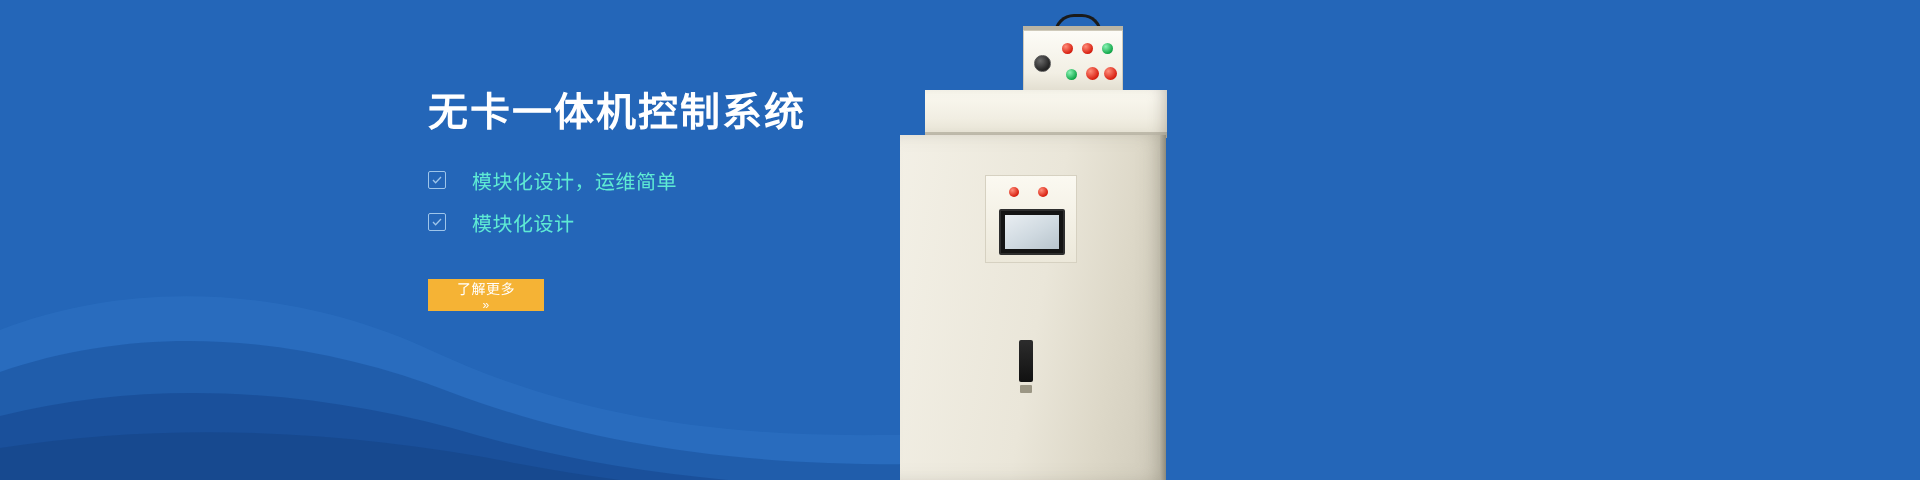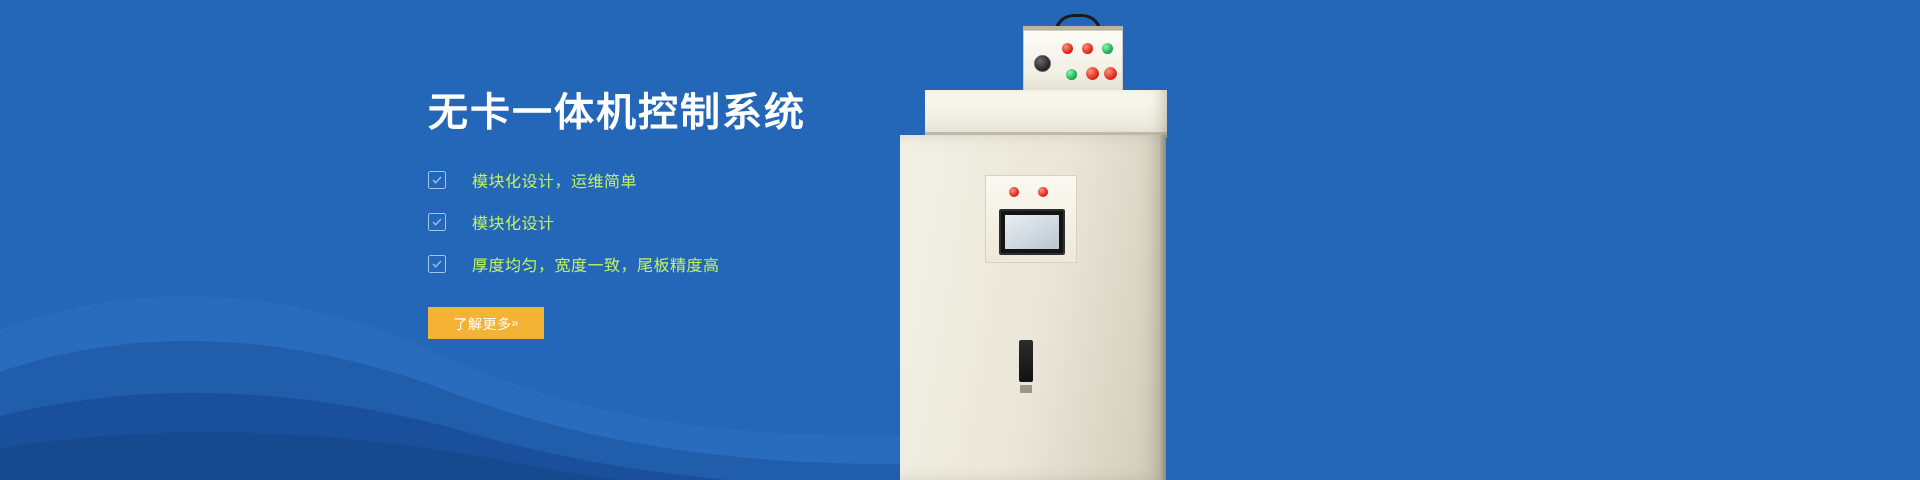--- a/index.html
+++ b/index.html
@@ -44,39 +44,40 @@
   .check-box {
     width:18px; height:18px;
     border:1px solid #9ec5ea;
     border-radius:2px;
     display:flex; align-items:center; justify-content:center;
     flex:0 0 18px;
     background:transparent;
   }
   .check-box svg { display:block; }
   .feature-text {
-    color:#bef264;
-    font-size:16px;
+    color:#5eead4;
+    font-size:20px;
     margin-left:26px;
     letter-spacing:.5px;
     white-space:nowrap;
   }
   .cta {
     display:inline-flex;
     align-items:center;
     justify-content:center;
-    margin-top:12px;
+    margin-top:26px;
     background:#f5b335;
     color:#ffffff;
     border:none;
     width:116px; height:32px;
     font-size:14px;
     font-family:inherit;
     cursor:pointer;
     letter-spacing:.5px;
+    flex-direction:column;
   }
   .cta .chev { font-size:12px; opacity:.95; }
 
   
   .machine { position:absolute; left:900px; top:0; width:300px; height:480px; }
 
   .cab-body {
     position:absolute; left:0px; top:135px;
     width:266px; height:345px;
     background:linear-gradient(100deg,#f3f0e6 0%,#eae6d9 52%,#ddd8c8 76%,#cfcaba 100%);
@@ -192,28 +193,20 @@
 
       <div class="feature-item">
         <span class="check-box">
           <svg width="12" height="12" viewBox="0 0 12 12" aria-hidden="true">
             <polyline points="2,6 4.6,8.8 10,3" fill="none" stroke="#9ec5ea" stroke-width="1.3"></polyline>
           </svg>
         </span>
         <span class="feature-text">模块化设计</span>
       </div>
 
-      <div class="feature-item">
-        <span class="check-box">
-          <svg width="12" height="12" viewBox="0 0 12 12" aria-hidden="true">
-            <polyline points="2,6 4.6,8.8 10,3" fill="none" stroke="#9ec5ea" stroke-width="1.3"></polyline>
-          </svg>
-        </span>
-        <span class="feature-text">厚度均匀，宽度一致，尾板精度高</span>
-      </div>
 
     </div>
 
     <button class="cta">
       <span>了解更多</span>
       <span class="chev">»</span>
     </button>
 
   </div>
 

